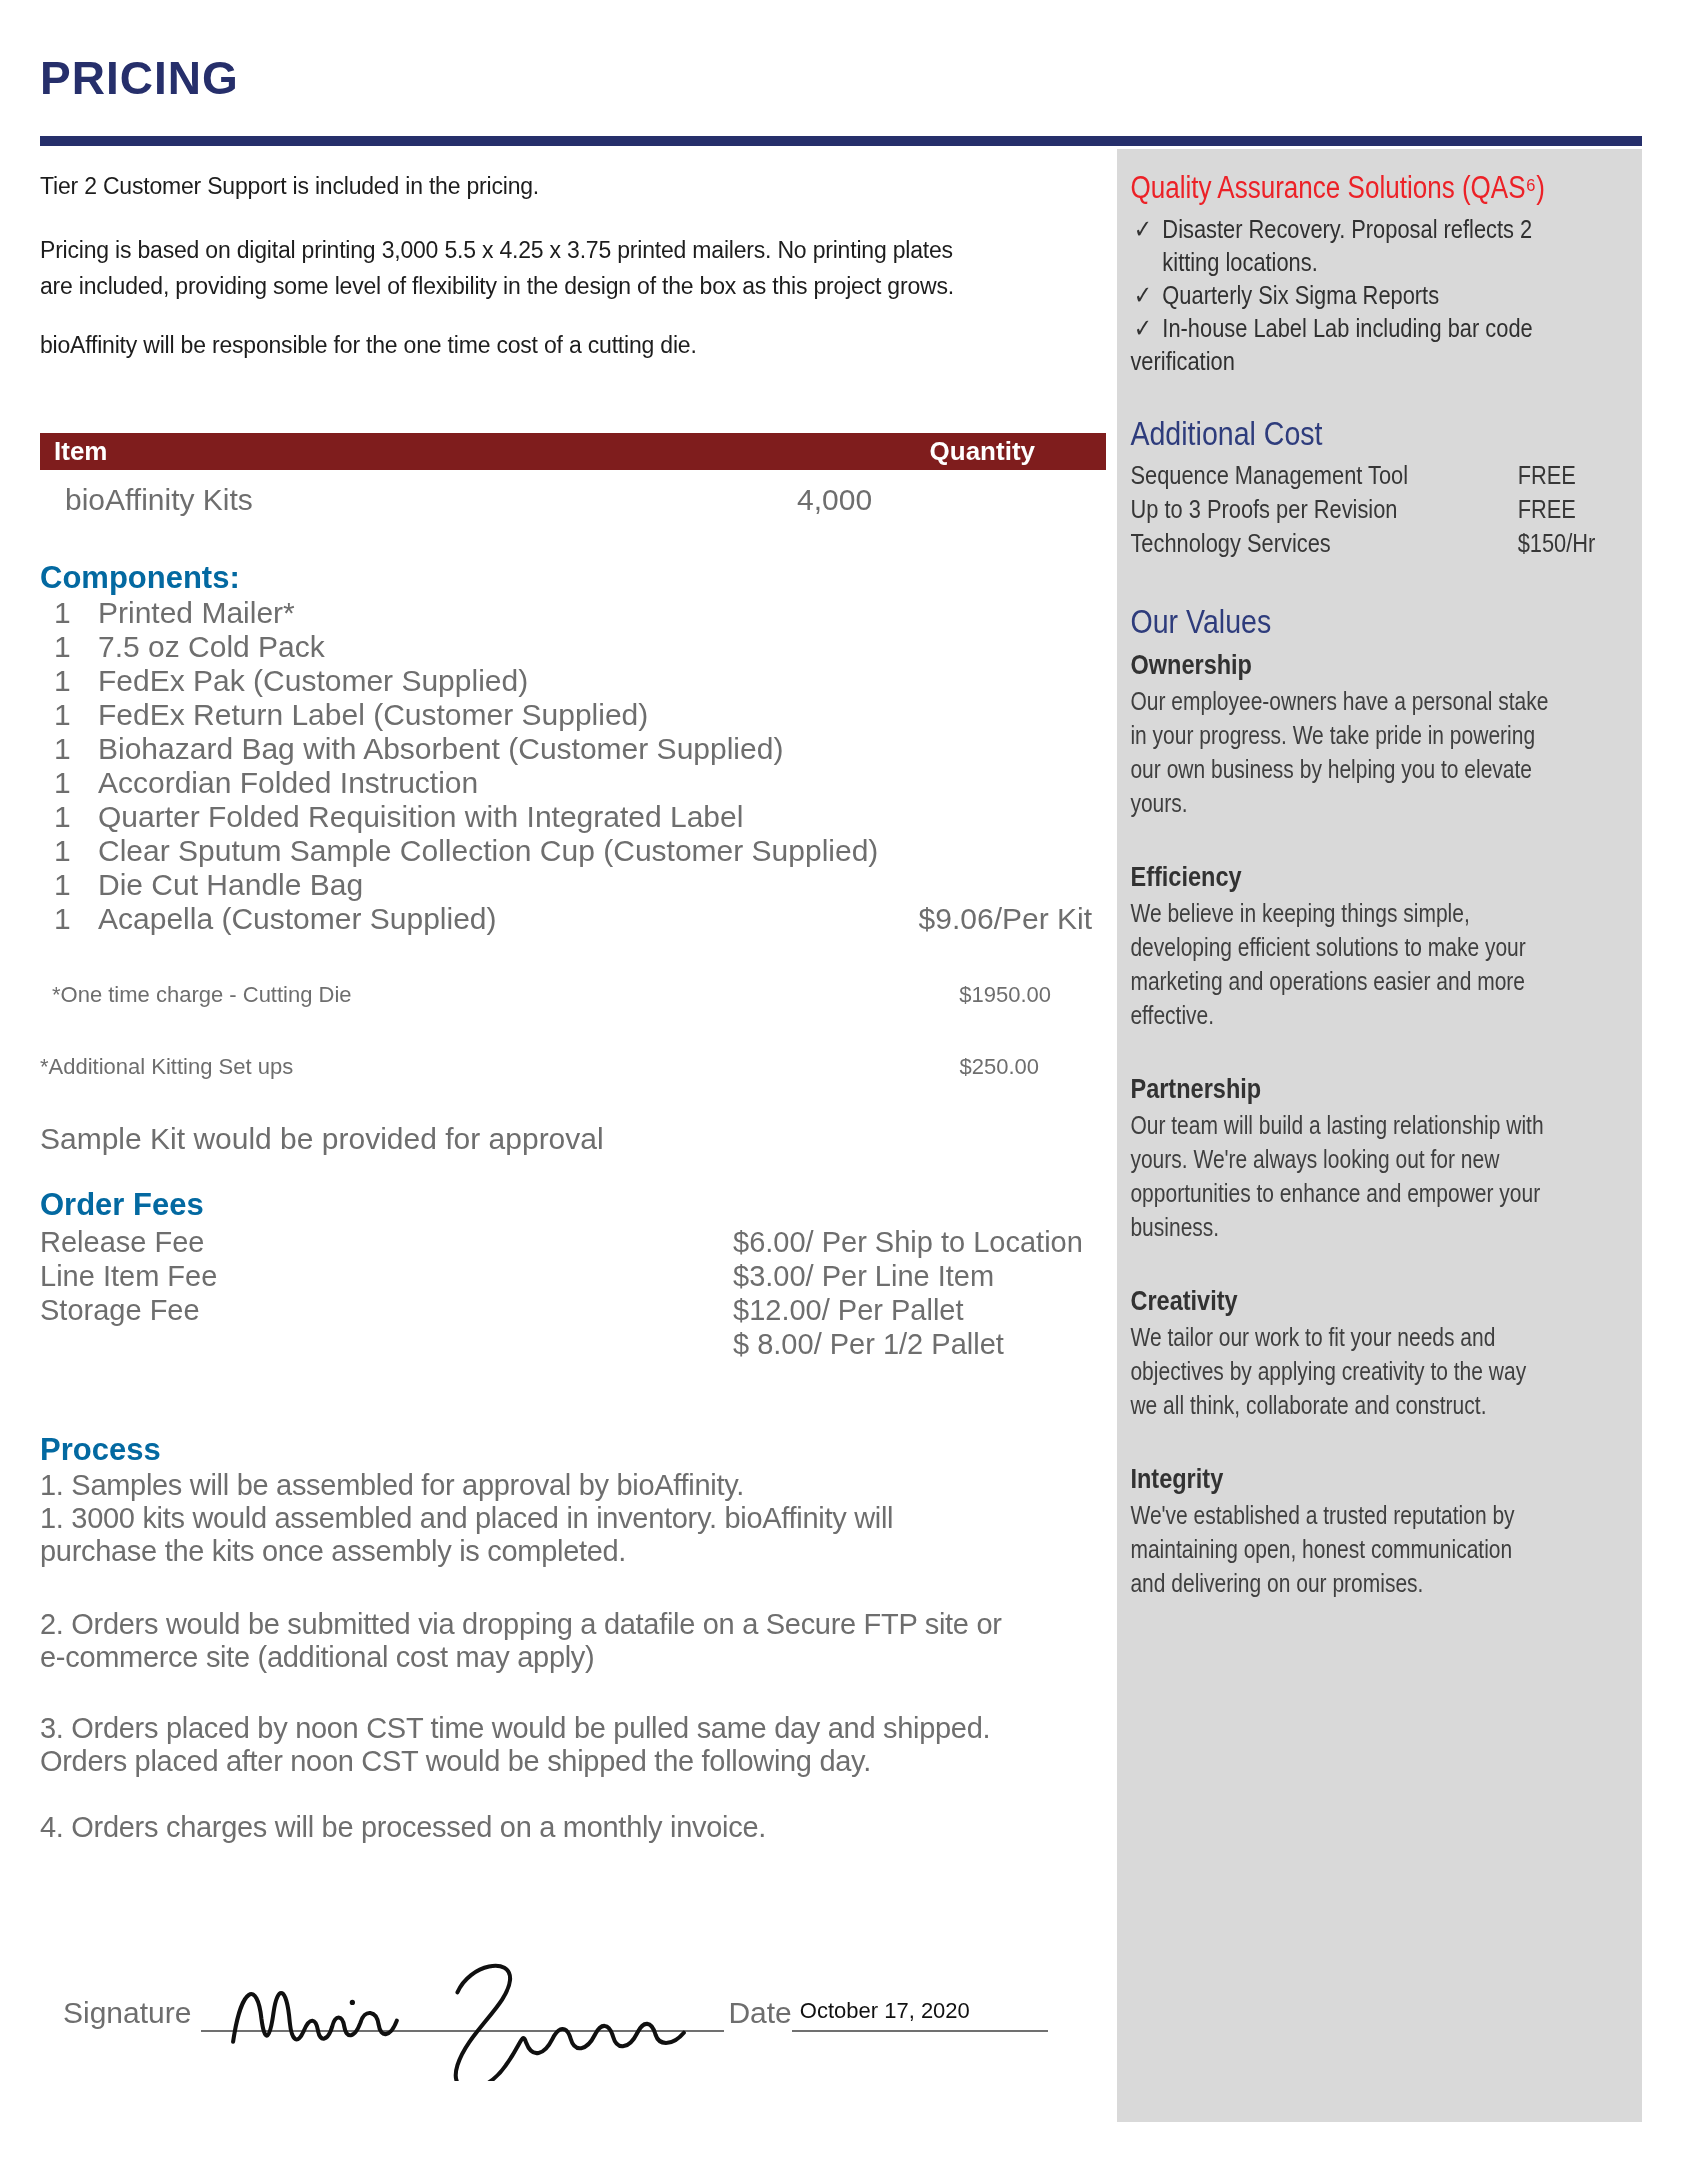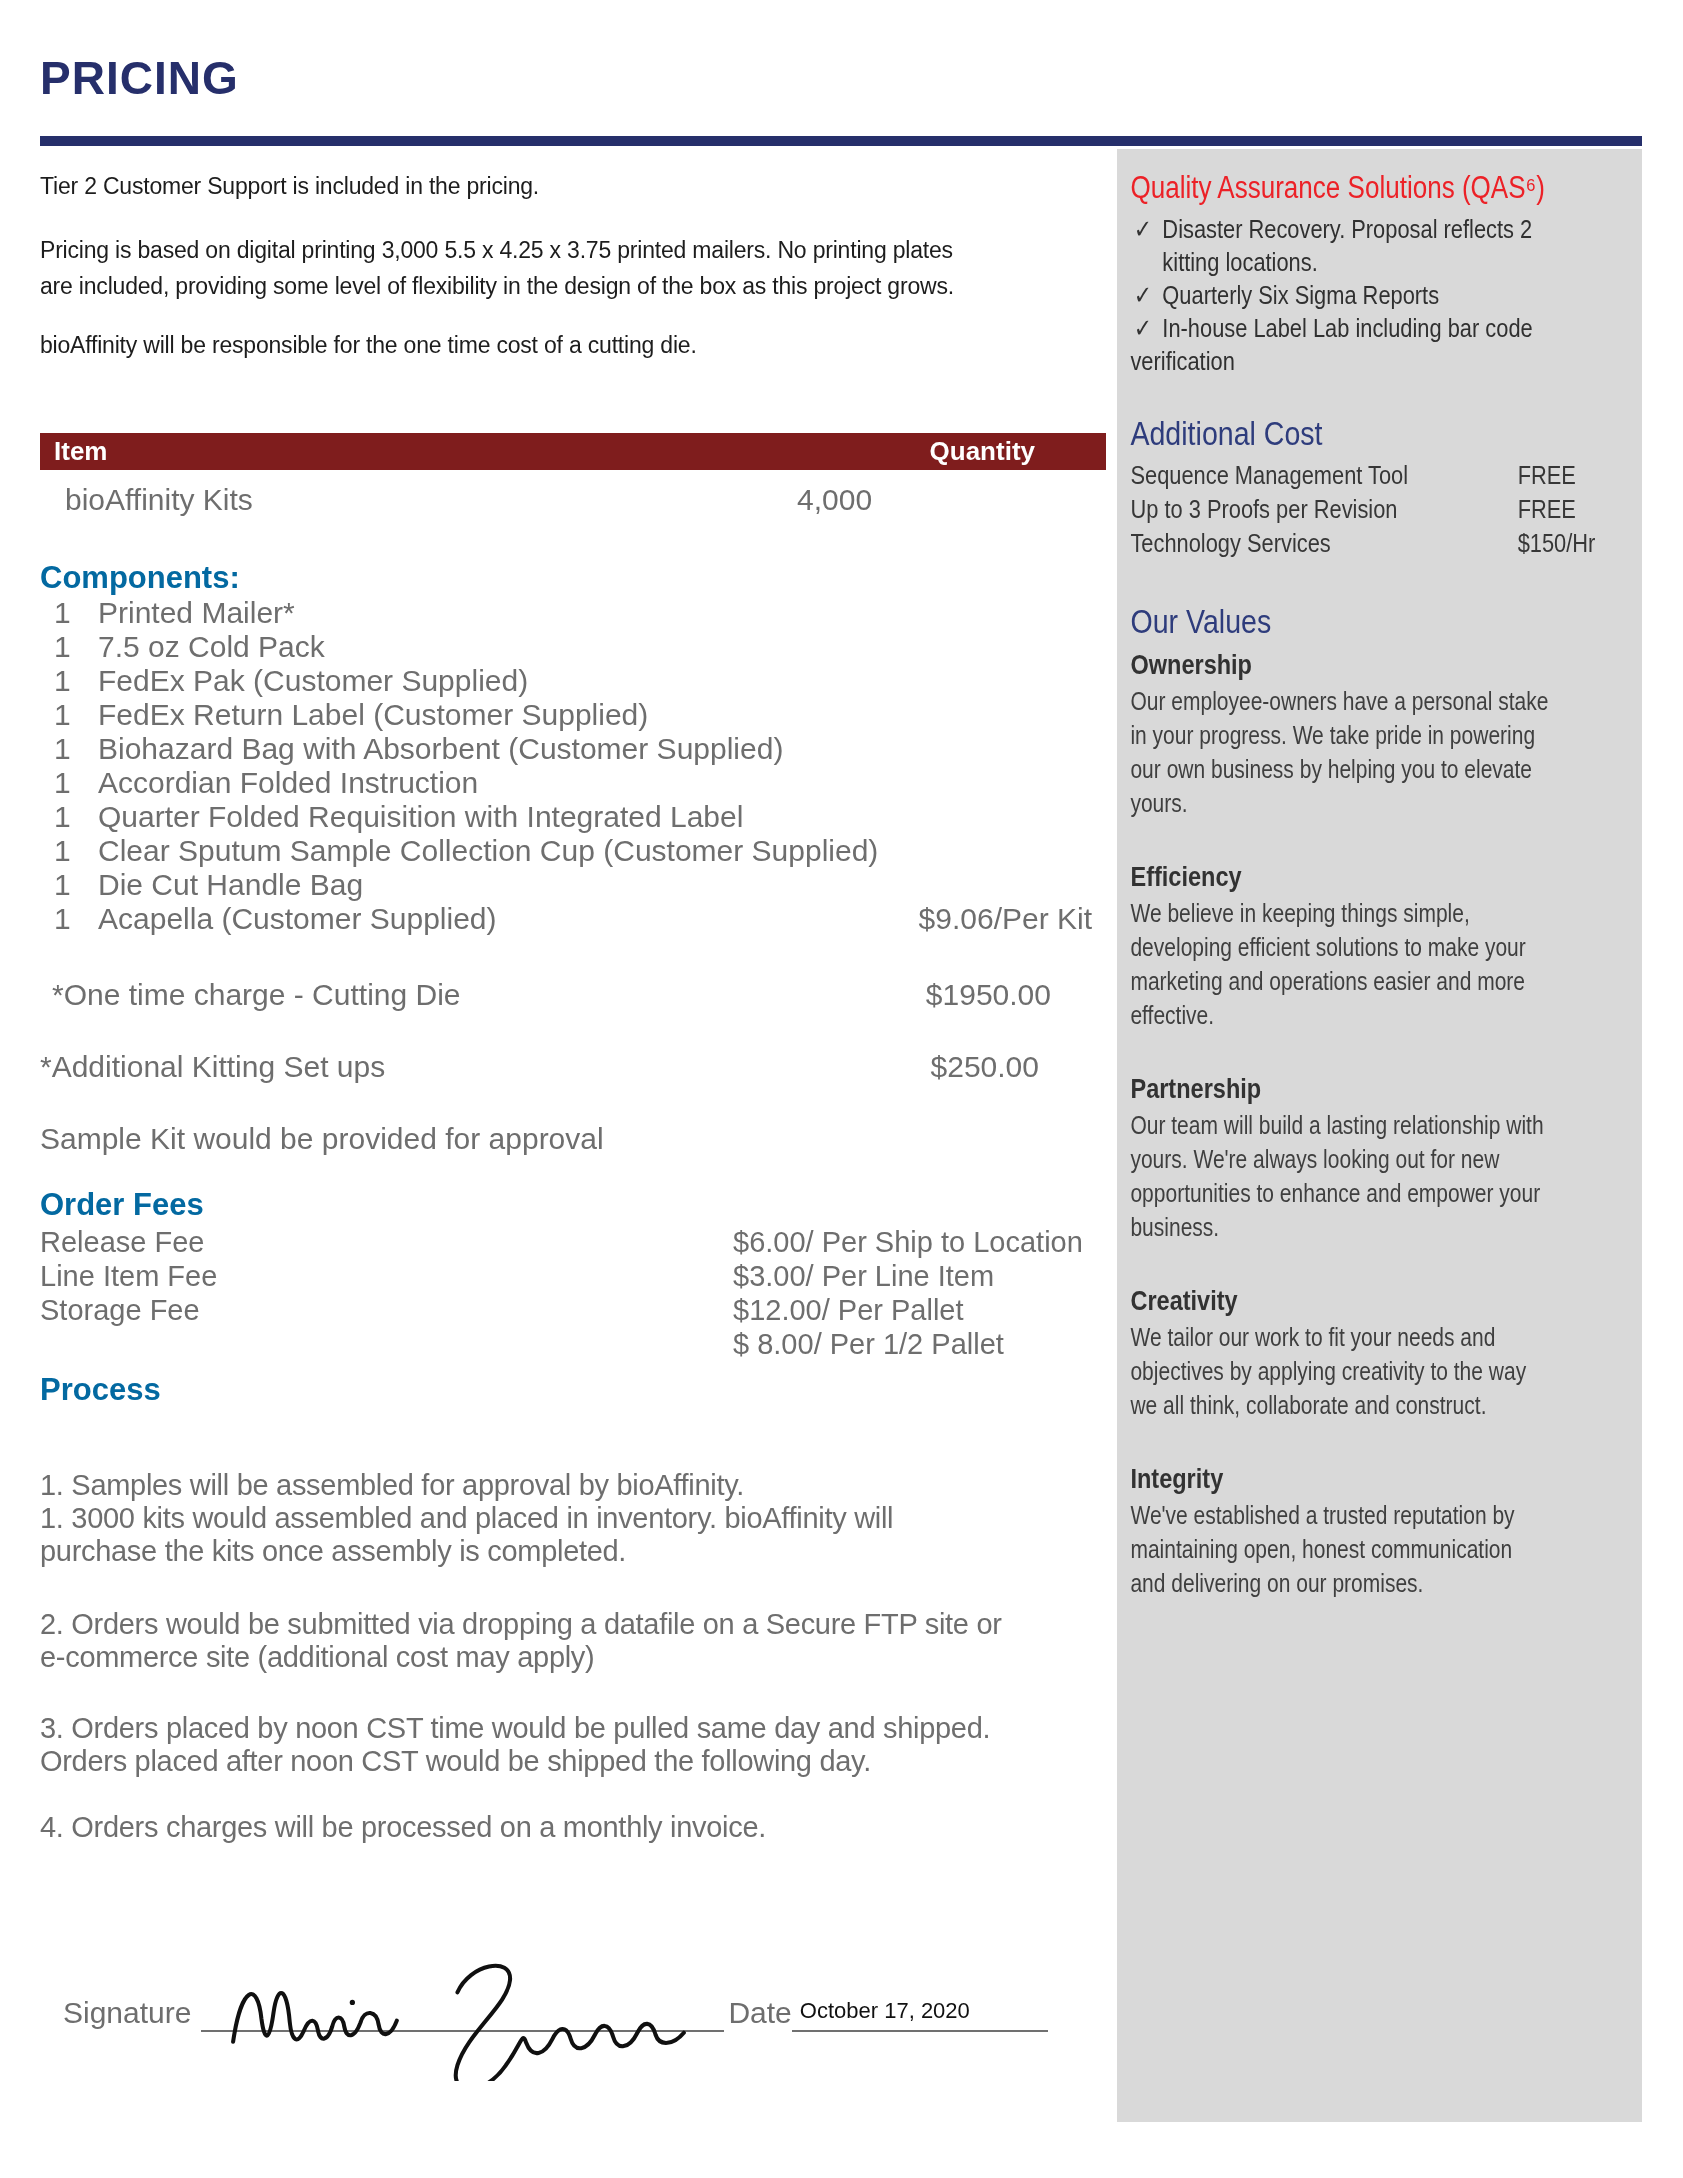--- a/index.html
+++ b/index.html
@@ -28,32 +28,32 @@
 
   .gray-h{font-size:31px;font-weight:bold;color:#0369a1;margin:0;line-height:36px;}
   .components-h{left:40px;top:560px;}
 
   .components{left:40px;top:596px;width:1066px;margin:0;padding:0;list-style:none;
               font-size:30px;line-height:34px;color:#6e6e6e;}
   .components li{display:flex;}
   .components .num{flex:none;width:44px;padding-left:14px;}
   .components .price{margin-left:auto;padding-right:14px;}
 
-  .charge{font-size:30px;line-height:34px;color:#6e6e6e;display:flex;width:1066px;left:40px;gap:8px;}
+  .charge{font-size:22px;line-height:34px;color:#6e6e6e;display:flex;width:1066px;left:40px;gap:8px;}
   .charge-1{top:978px;} .charge-1 .lbl{padding-left:12px;} .charge-1 .price{margin-left:auto;padding-right:55px;}
   .charge-2{top:1050px;} .charge-2 .price{margin-left:auto;padding-right:67px;}
 
   .sample-note{left:40px;top:1122px;font-size:30px;color:#6e6e6e;margin:0;line-height:34px;}
 
   .fees-h{left:40px;top:1187px;}
   .fees{left:40px;top:1225px;width:1066px;font-size:29px;line-height:34px;color:#6e6e6e;}
   .fee-row{display:flex;}
   .fee-label{flex:none;width:693px;}
 
-  .process-h{left:40px;top:1372px;}
+  .process-h{left:40px;top:1432px;}
   .proc{left:40px;width:1079px;font-size:29px;line-height:33px;color:#6e6e6e;
         letter-spacing:-0.3px;margin:0;}
   .proc1{top:1469px;} .proc2{top:1502px;} .proc3{top:1608px;} .proc4{top:1712px;} .proc5{top:1811px;}
 
   
   .sig-row{left:63px;top:1984px;width:1049px;display:flex;align-items:flex-end;
            font-size:30px;color:#6e6e6e;}
   .sig-label{padding-bottom:2px;}
   .sig-line{width:523px;margin-left:10px;height:40px;border-bottom:2px solid #707070;}
   .date-label{margin-left:4px;padding-bottom:2px;}

